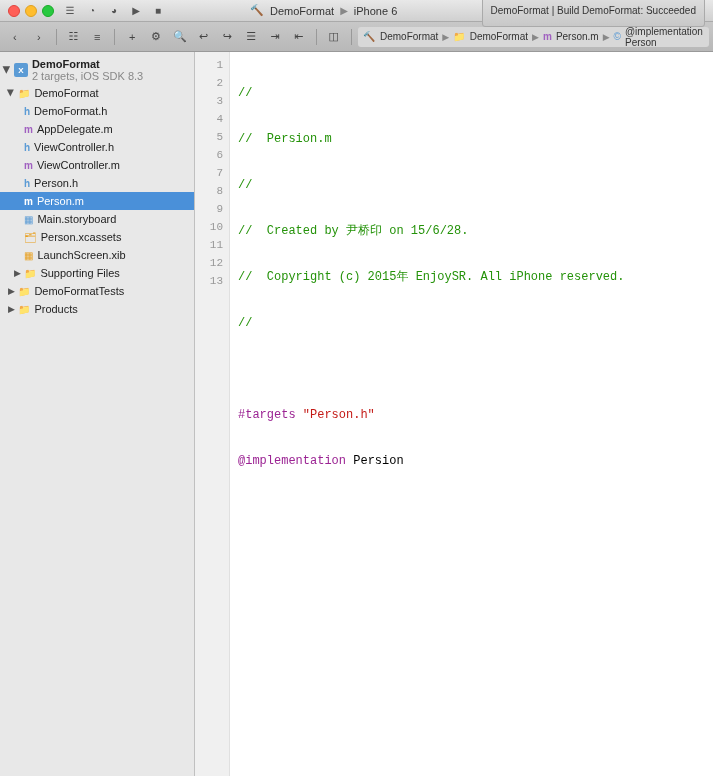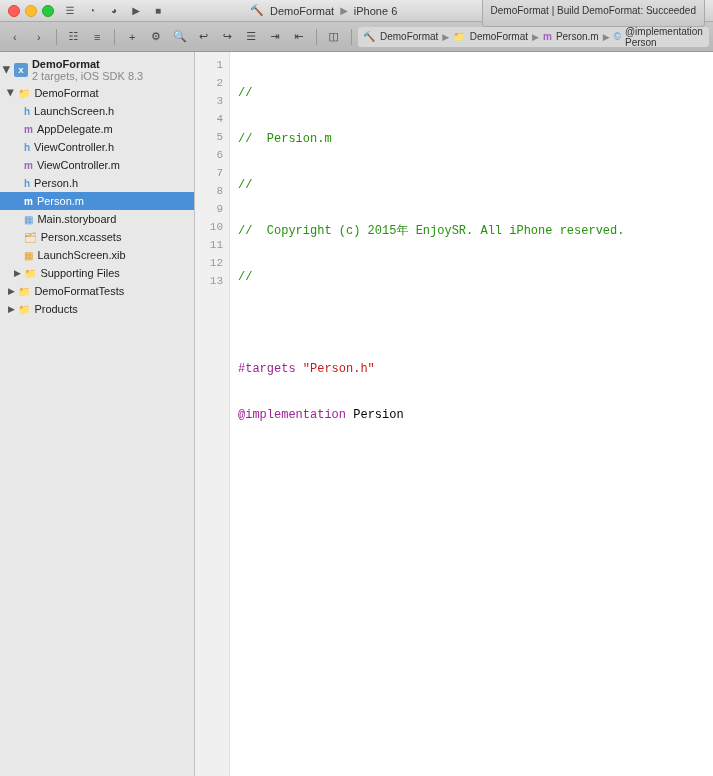--- a/index.html
+++ b/index.html
@@ -242,21 +242,21 @@
     </div>
 
     <div class="sidebar-item" style="padding-left:8px;">
       <span class="tree-arrow open">▶</span>
       <span class="item-icon file-icon-folder">📁</span>
       <span>DemoFormat</span>
     </div>
 
     <div class="sidebar-item" style="padding-left:24px;">
       <span class="item-icon file-icon-h" style="font-weight:bold; font-size:10px;">h</span>
-      <span>LaunchScreen.h</span>
+      <span>DemoFormat.h</span>
     </div>
     <div class="sidebar-item" style="padding-left:24px;">
       <span class="item-icon file-icon-m" style="font-weight:bold; font-size:10px;">m</span>
       <span>AppDelegate.m</span>
     </div>
     <div class="sidebar-item" style="padding-left:24px;">
       <span class="item-icon file-icon-h" style="font-weight:bold; font-size:10px;">h</span>
       <span>ViewController.h</span>
     </div>
     <div class="sidebar-item" style="padding-left:24px;">
@@ -316,20 +316,21 @@
         <div class="line-num">9</div>
         <div class="line-num">10</div>
         <div class="line-num">11</div>
         <div class="line-num">12</div>
         <div class="line-num">13</div>
       </div>
       <div class="code-content">
         <div class="code-line"><span class="c-comment">//</span></div>
         <div class="code-line"><span class="c-comment">//  Persion.m</span></div>
         <div class="code-line"><span class="c-comment">//</span></div>
+        <div class="code-line"><span class="c-comment">//  Created by 尹桥印 on 15/6/28.</span></div>
         <div class="code-line"><span class="c-comment">//  Copyright (c) 2015年 EnjoySR. All iPhone reserved.</span></div>
         <div class="code-line"><span class="c-comment">//</span></div>
         <div class="code-line"></div>
         <div class="code-line"><span class="c-keyword">#targets</span><span> </span><span class="c-string">"Person.h"</span></div>
         <div class="code-line"><span class="c-keyword">@implementation</span><span> Persion</span></div>
         <div class="code-line"></div>
         <div class="code-line"></div>
       </div>
     </div>
   </div>

